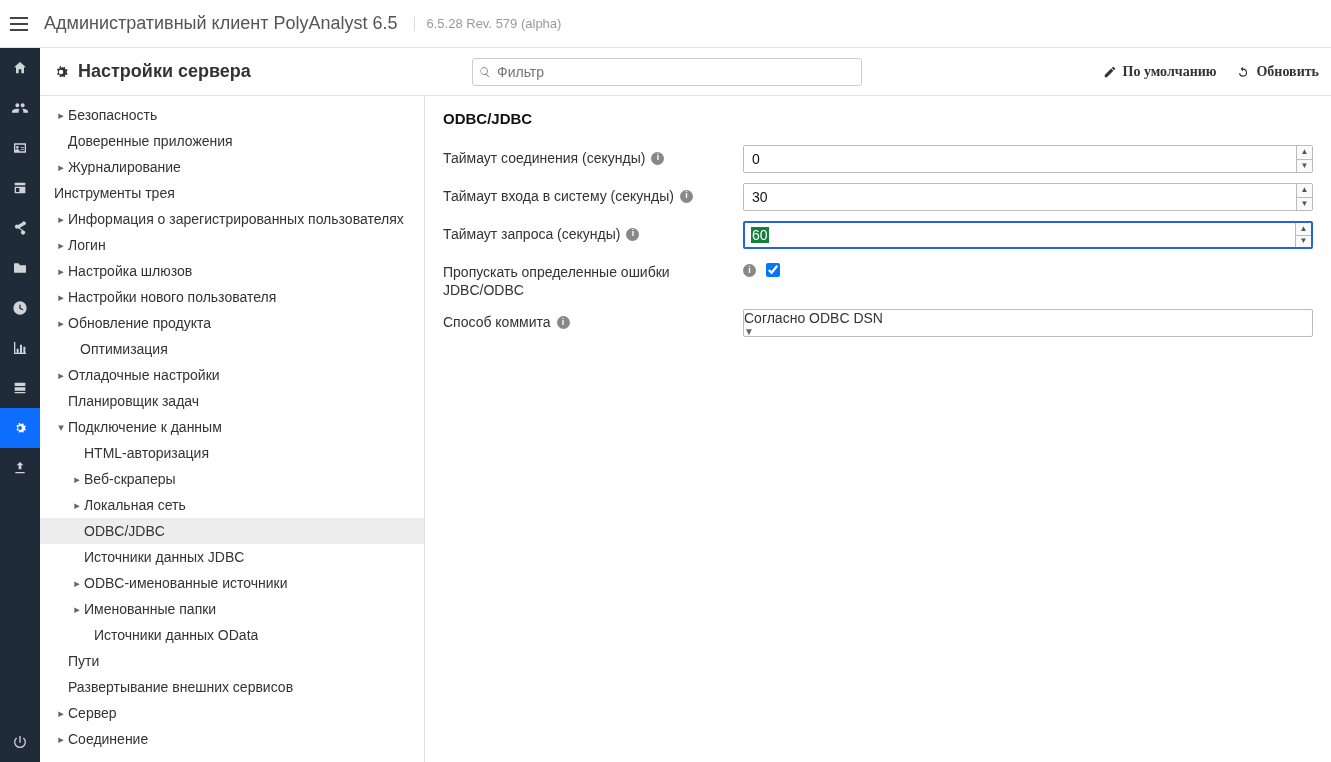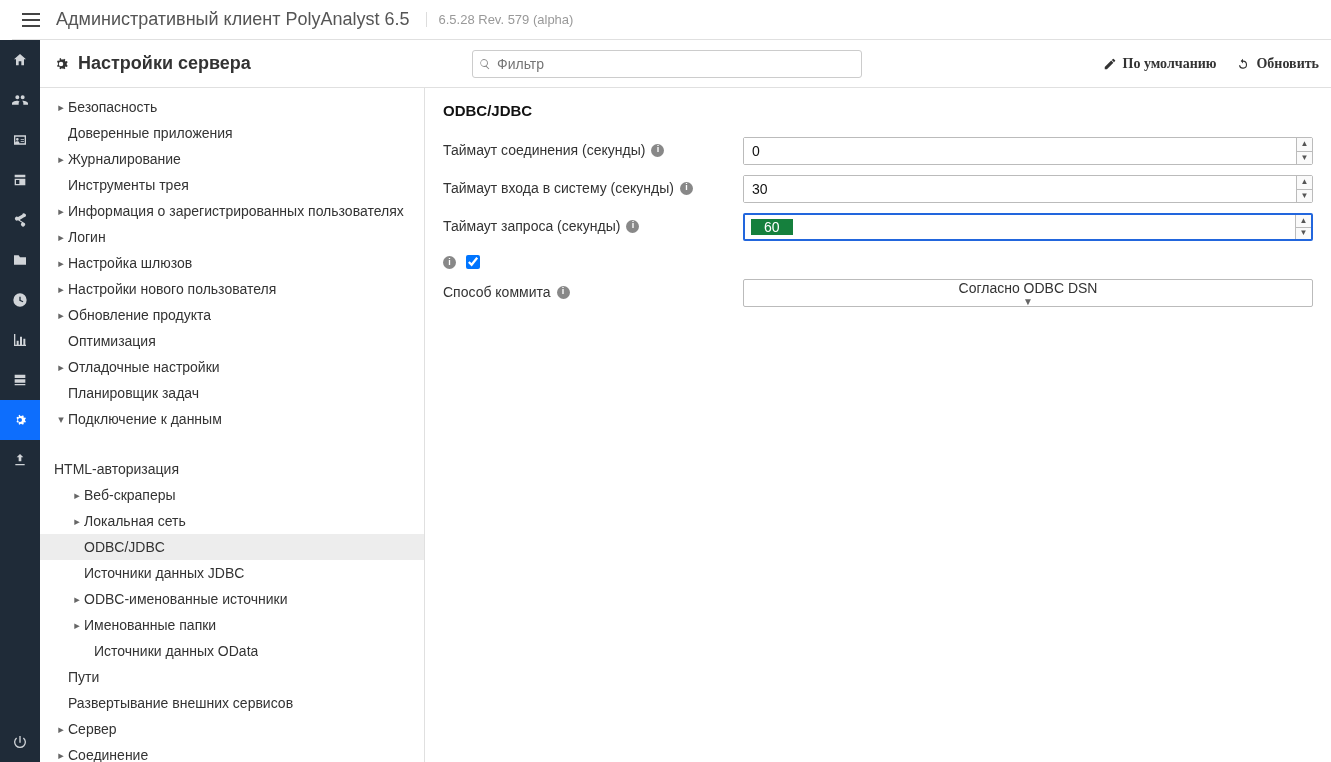--- a/index.html
+++ b/index.html
@@ -1,19 +1,19 @@
 <!DOCTYPE html>
 <html><head>
 <meta charset="utf-8">
 <style>
   * { box-sizing: border-box; margin: 0; padding: 0; }
   html, body { height: 100%; font-family: "Segoe UI", Arial, sans-serif; font-size: 14px; color: #333; background: #fff; overflow: hidden; }
   .app { display: flex; flex-direction: column; height: 100vh; width: 100vw; }
   
-  .topbar { display: flex; align-items: center; height: 40px; border-bottom: 1px solid #e0e0e0; padding: 0 8px; gap: 12px; margin-left: 12px; }
+  .topbar { display: flex; align-items: center; height: 48px; border-bottom: 1px solid #e0e0e0; padding: 0 8px; gap: 12px; }
   .hamburger { width: 24px; height: 24px; display:flex; flex-direction:column; justify-content:center; gap:4px; cursor:pointer; padding:0 2px;}
   .hamburger span{background:#444;height:2px;width:18px;display:block;}
   .app-title { font-size: 18px; color:#555; }
   .app-version { font-size: 13px; color:#999; border-left:1px solid #ddd; padding-left:12px; margin-left:4px;}
   
   .body { flex:1; display:flex; min-height:0; }
   
   .rail { width:40px; background:#173647; background:#1b2a38; background:#232f3e; display:flex; flex-direction:column; align-items:center; padding-top:0; }
   .rail { background:#1f2b38; }
   .rail-item { width:40px; height:40px; display:flex; align-items:center; justify-content:center; color:#d0d4d8; cursor:pointer; }
@@ -44,26 +44,26 @@
   .form-row { display:flex; align-items:flex-start; margin-bottom:10px; }
   .form-label { width:300px; display:flex; align-items:center; gap:6px; color:#333; font-size:14px; padding-top:4px; line-height:1.3;}
   .form-label .info{width:13px;height:13px;border-radius:50%;background:#888;color:#fff;font-size:9px;display:inline-flex;align-items:center;justify-content:center;font-weight:bold;flex-shrink:0;}
   .form-control { flex:1; }
   .num-input { width:100%; height:28px; border:1px solid #bbb; border-radius:2px; display:flex; align-items:stretch; }
   .num-input.focused{border:2px solid #2266dd;}
   .num-input input{border:none;outline:none;flex:1;padding:0 8px;font-size:14px;color:#111;}
   .num-input .spin{width:16px;border-left:1px solid #bbb;display:flex;flex-direction:column;}
   .num-input .spin button{flex:1;border:none;background:#fafafa;font-size:8px;line-height:1;color:#555;cursor:pointer;padding:0;}
   .num-input .spin button:first-child{border-bottom:1px solid #bbb;}
-  .sel-wrap{width:100%;height:28px;border:1px solid #bbb;border-radius:2px;display:flex;align-items:center;padding:0 8px;justify-content:space-between;cursor:pointer;flex-direction:column;}
+  .sel-wrap{width:100%;height:28px;border:1px solid #bbb;border-radius:2px;display:flex;padding:0 0;justify-content:space-between;cursor:pointer;flex-direction:column;}
   .sel-wrap .caret{font-size:10px;color:#666;}
   .checkbox-cell{display:flex;align-items:center;gap:10px;padding-top:4px;}
   .checkbox-cell .info{width:13px;height:13px;border-radius:50%;background:#888;color:#fff;font-size:9px;display:inline-flex;align-items:center;justify-content:center;font-weight:bold;}
   .checkbox-cell input{width:14px;height:14px;}
-  .highlight-sel{background:#15803d;color:#fff;padding:0 13px;}
+  .highlight-sel{background:#15803d;color:#fff;padding:0 1px;}
   
   .tree-panel::-webkit-scrollbar{width:10px;}
   .tree-panel::-webkit-scrollbar-thumb{background:#ccc;border-radius:5px;}
 </style>
 </head>
 <body>
 
 <div class="app">
   <div class="topbar">
     <div class="hamburger">
@@ -176,21 +176,21 @@
               <span class="tree-label">Безопасность</span>
             </div>
             <div class="tree-item" style="padding-left: 14px;">
               <span class="tree-toggle"></span>
               <span class="tree-label">Доверенные приложения</span>
             </div>
             <div class="tree-item" style="padding-left: 14px;">
               <span class="tree-toggle">▸</span>
               <span class="tree-label">Журналирование</span>
             </div>
-            <div class="tree-item" style="padding-left: 14px;">
+            <div class="tree-item" style="">
               <span class="tree-toggle"></span>
               <span class="tree-label">Инструменты трея</span>
             </div>
             <div class="tree-item" style="padding-left: 14px;">
               <span class="tree-toggle">▸</span>
               <span class="tree-label">Информация о зарегистрированных пользователях</span>
             </div>
             <div class="tree-item" style="padding-left: 14px;">
               <span class="tree-toggle">▸</span>
               <span class="tree-label">Логин</span>
@@ -200,37 +200,37 @@
               <span class="tree-label">Настройка шлюзов</span>
             </div>
             <div class="tree-item" style="padding-left: 14px;">
               <span class="tree-toggle">▸</span>
               <span class="tree-label">Настройки нового пользователя</span>
             </div>
             <div class="tree-item" style="padding-left: 14px;">
               <span class="tree-toggle">▸</span>
               <span class="tree-label">Обновление продукта</span>
             </div>
-            <div class="tree-item" style="padding-left: 14px;">
+            <div class="tree-item" style="padding-left: 26px;">
               <span class="tree-toggle"></span>
               <span class="tree-label">Оптимизация</span>
             </div>
             <div class="tree-item" style="padding-left: 14px;">
               <span class="tree-toggle">▸</span>
               <span class="tree-label">Отладочные настройки</span>
             </div>
             <div class="tree-item" style="padding-left: 14px;">
               <span class="tree-toggle"></span>
               <span class="tree-label">Планировщик задач</span>
             </div>
             <div class="tree-item" style="padding-left: 14px;">
               <span class="tree-toggle">▾</span>
               <span class="tree-label">Подключение к данным</span>
             </div>
-            <div class="tree-item" style=" margin-top: 24px;">
+            <div class="tree-item" style="padding-left: 30px;">
               <span class="tree-toggle"></span>
               <span class="tree-label">HTML-авторизация</span>
             </div>
             <div class="tree-item" style="padding-left: 30px;">
               <span class="tree-toggle">▸</span>
               <span class="tree-label">Веб-скраперы</span>
             </div>
             <div class="tree-item" style="padding-left: 30px;">
               <span class="tree-toggle">▸</span>
               <span class="tree-label">Локальная сеть</span>
@@ -320,20 +320,23 @@
                   </div>
                 <div class="spin">
                     <button>▲</button>
                     <button>▼</button>
                   </div>
               </div>
             </div>
           </div>
 
           <div class="form-row">
+            <div class="form-label" style="align-items:flex-start;">
+              <span style="max-width:240px;">Пропускать определенные ошибки JDBC/ODBC</span>
+            </div>
             <div class="form-control">
               <div class="checkbox-cell">
                 <span class="info">i</span>
                 <input type="checkbox" checked="" style="">
               </div>
             </div>
           </div>
 
           <div class="form-row">
             <div class="form-label">

